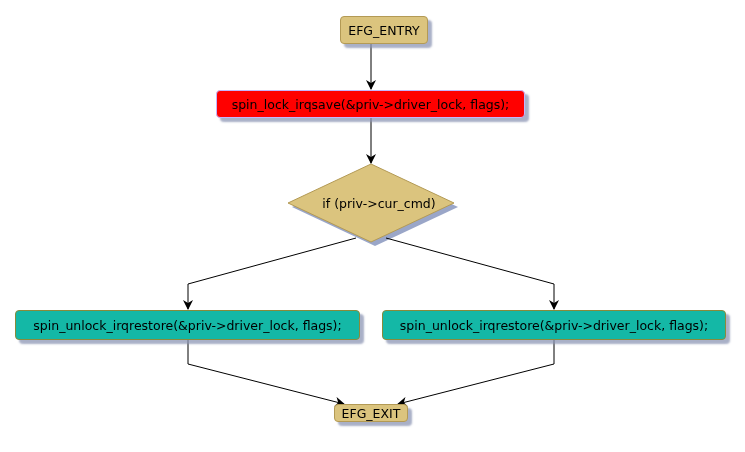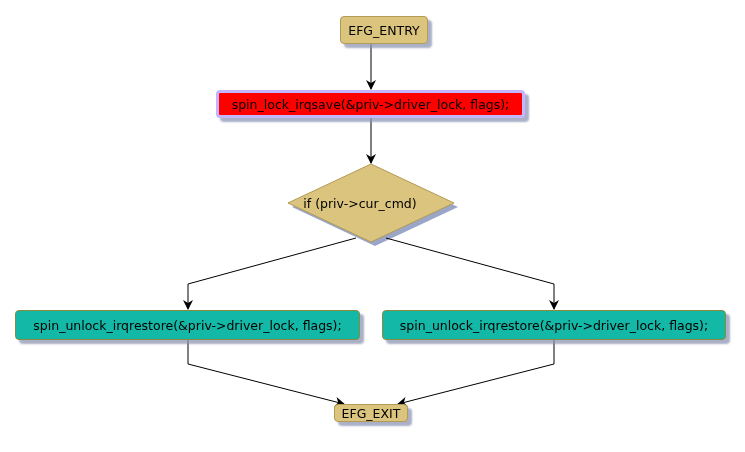--- a/index.html
+++ b/index.html
@@ -2,21 +2,21 @@
 <html><head>
 <meta charset="utf-8">
 <style>
   html,body{margin:0;padding:0;background:#ffffff;}
   body{width:745px;height:452px;position:relative;overflow:hidden;font-family:"DejaVu Sans",sans-serif;}
   svg{position:absolute;left:0;top:0;}
   .node{position:absolute;box-sizing:border-box;display:flex;align-items:center;justify-content:center;
         font-size:12.5px;color:#000;border-radius:4px;white-space:nowrap;
         box-shadow:4px 4px 2px rgba(140,150,180,0.75);}
   .term{background:#dbc47e;border:1px solid #b39a55;}
-  .red{background:#ff0000;border:3px solid #c4b5fd;}
+  .red{background:#ff0000;border:1px solid #c4b5fd;}
   .green{background:#14b8a6;border:1px solid #8a8a3a;}
   .diamond-label{position:absolute;font-size:12.5px;color:#000;white-space:nowrap;transform:translate(-50%,-50%);}
 </style>
 </head>
 <body>
 
 <svg width="745" height="452">
   <defs>
     <marker id="arrow" markerWidth="10" markerHeight="10" refX="9" refY="5" orient="auto" markerUnits="userSpaceOnUse">
       <path d="M0,0 L10,5 L0,10 L3,5 z" fill="#000"></path>
@@ -31,19 +31,19 @@
   <polyline points="356,238 188,284 188,309" fill="none" stroke="#000" marker-end="url(#arrow)"></polyline>
   <polyline points="386,238 554,284 554,309" fill="none" stroke="#000" marker-end="url(#arrow)"></polyline>
   <polyline points="188,340 188,364 344,404" fill="none" stroke="#000" marker-end="url(#arrow)"></polyline>
   <polyline points="554,340 554,364 398,404" fill="none" stroke="#000" marker-end="url(#arrow)"></polyline>
 </svg>
 
 <div class="node term" style="left:326px;top:16px;width:88px;height:28px;margin-left:14px;">EFG_ENTRY</div>
 
 <div class="node red" style="left:216px;top:90px;width:309px;height:28px;">spin_lock_irqsave(&amp;priv-&gt;driver_lock, flags);</div>
 
-<div class="diamond-label" style="left:360px;top:203px;">if (priv-&gt;cur_cmd)</div>
+<div class="diamond-label" style="left:379px;top:203px;">if (priv-&gt;cur_cmd)</div>
 
 <div class="node green" style="left:15px;top:310px;width:345px;height:30px;">spin_unlock_irqrestore(&amp;priv-&gt;driver_lock, flags);</div>
 
 <div class="node green" style="left:382px;top:310px;width:344px;height:30px;">spin_unlock_irqrestore(&amp;priv-&gt;driver_lock, flags);</div>
 
 <div class="node term" style="left:334px;top:404px;width:74px;height:18px;">EFG_EXIT</div>
 
 </body></html>

